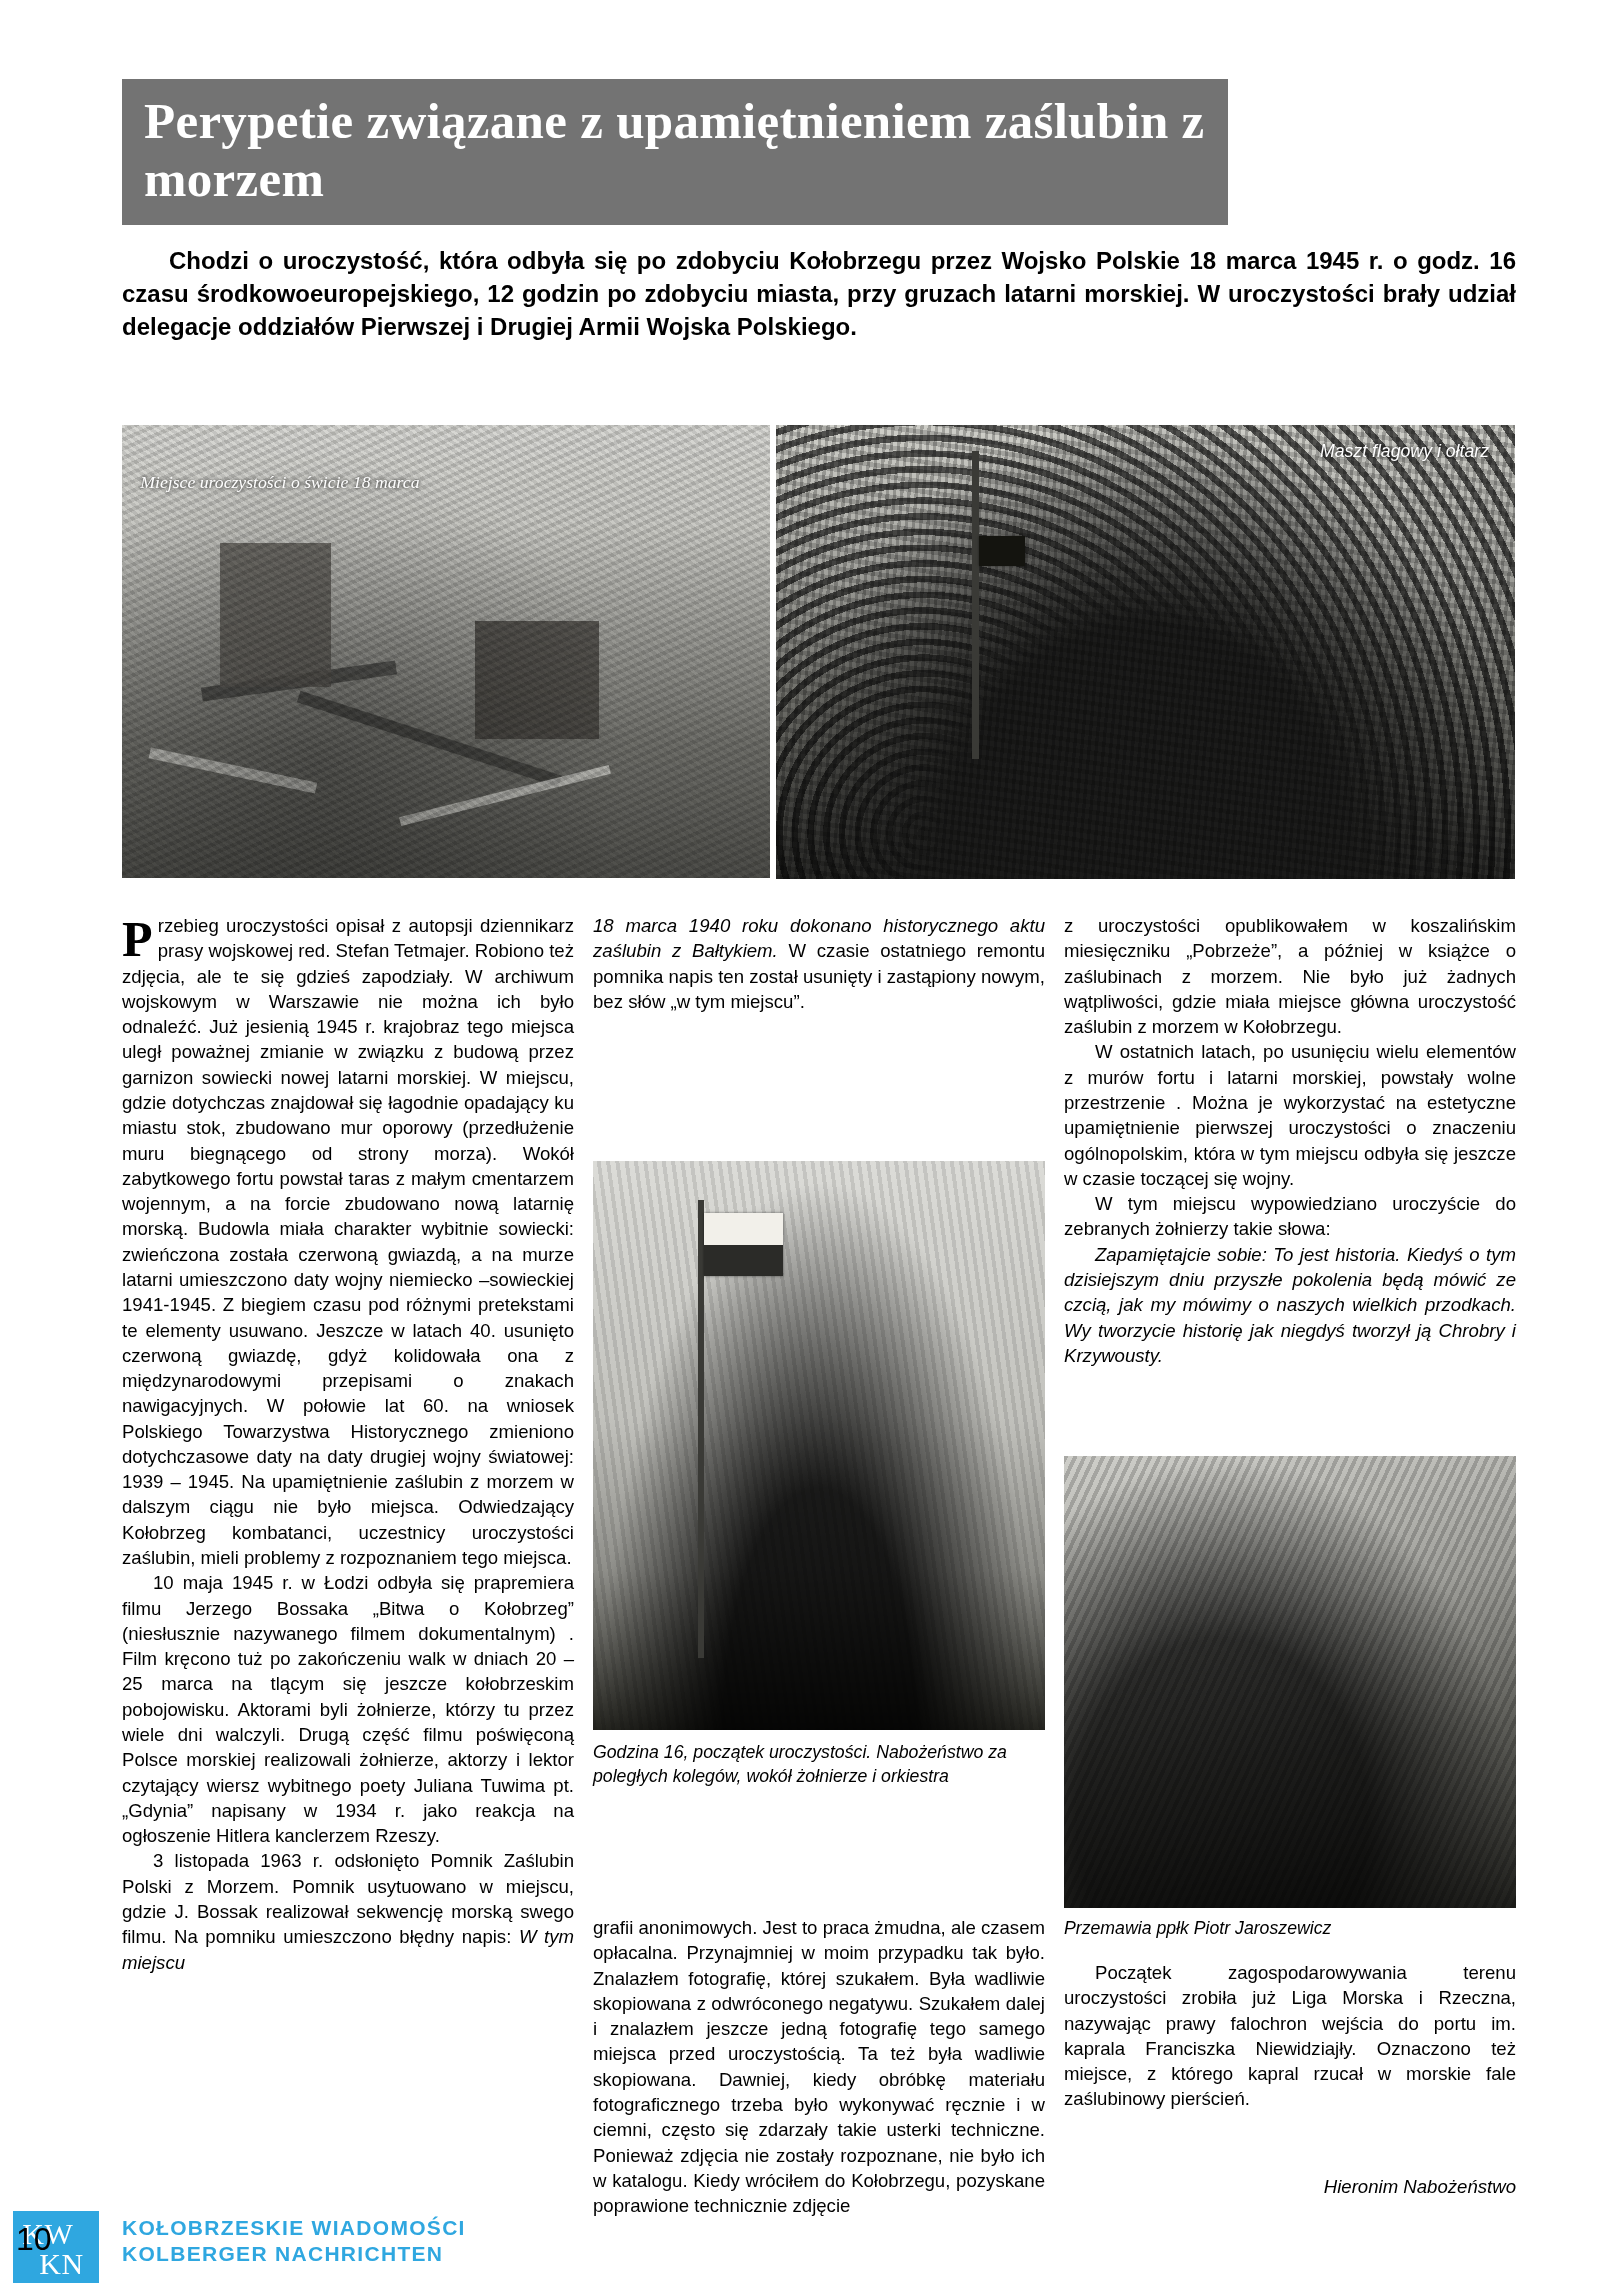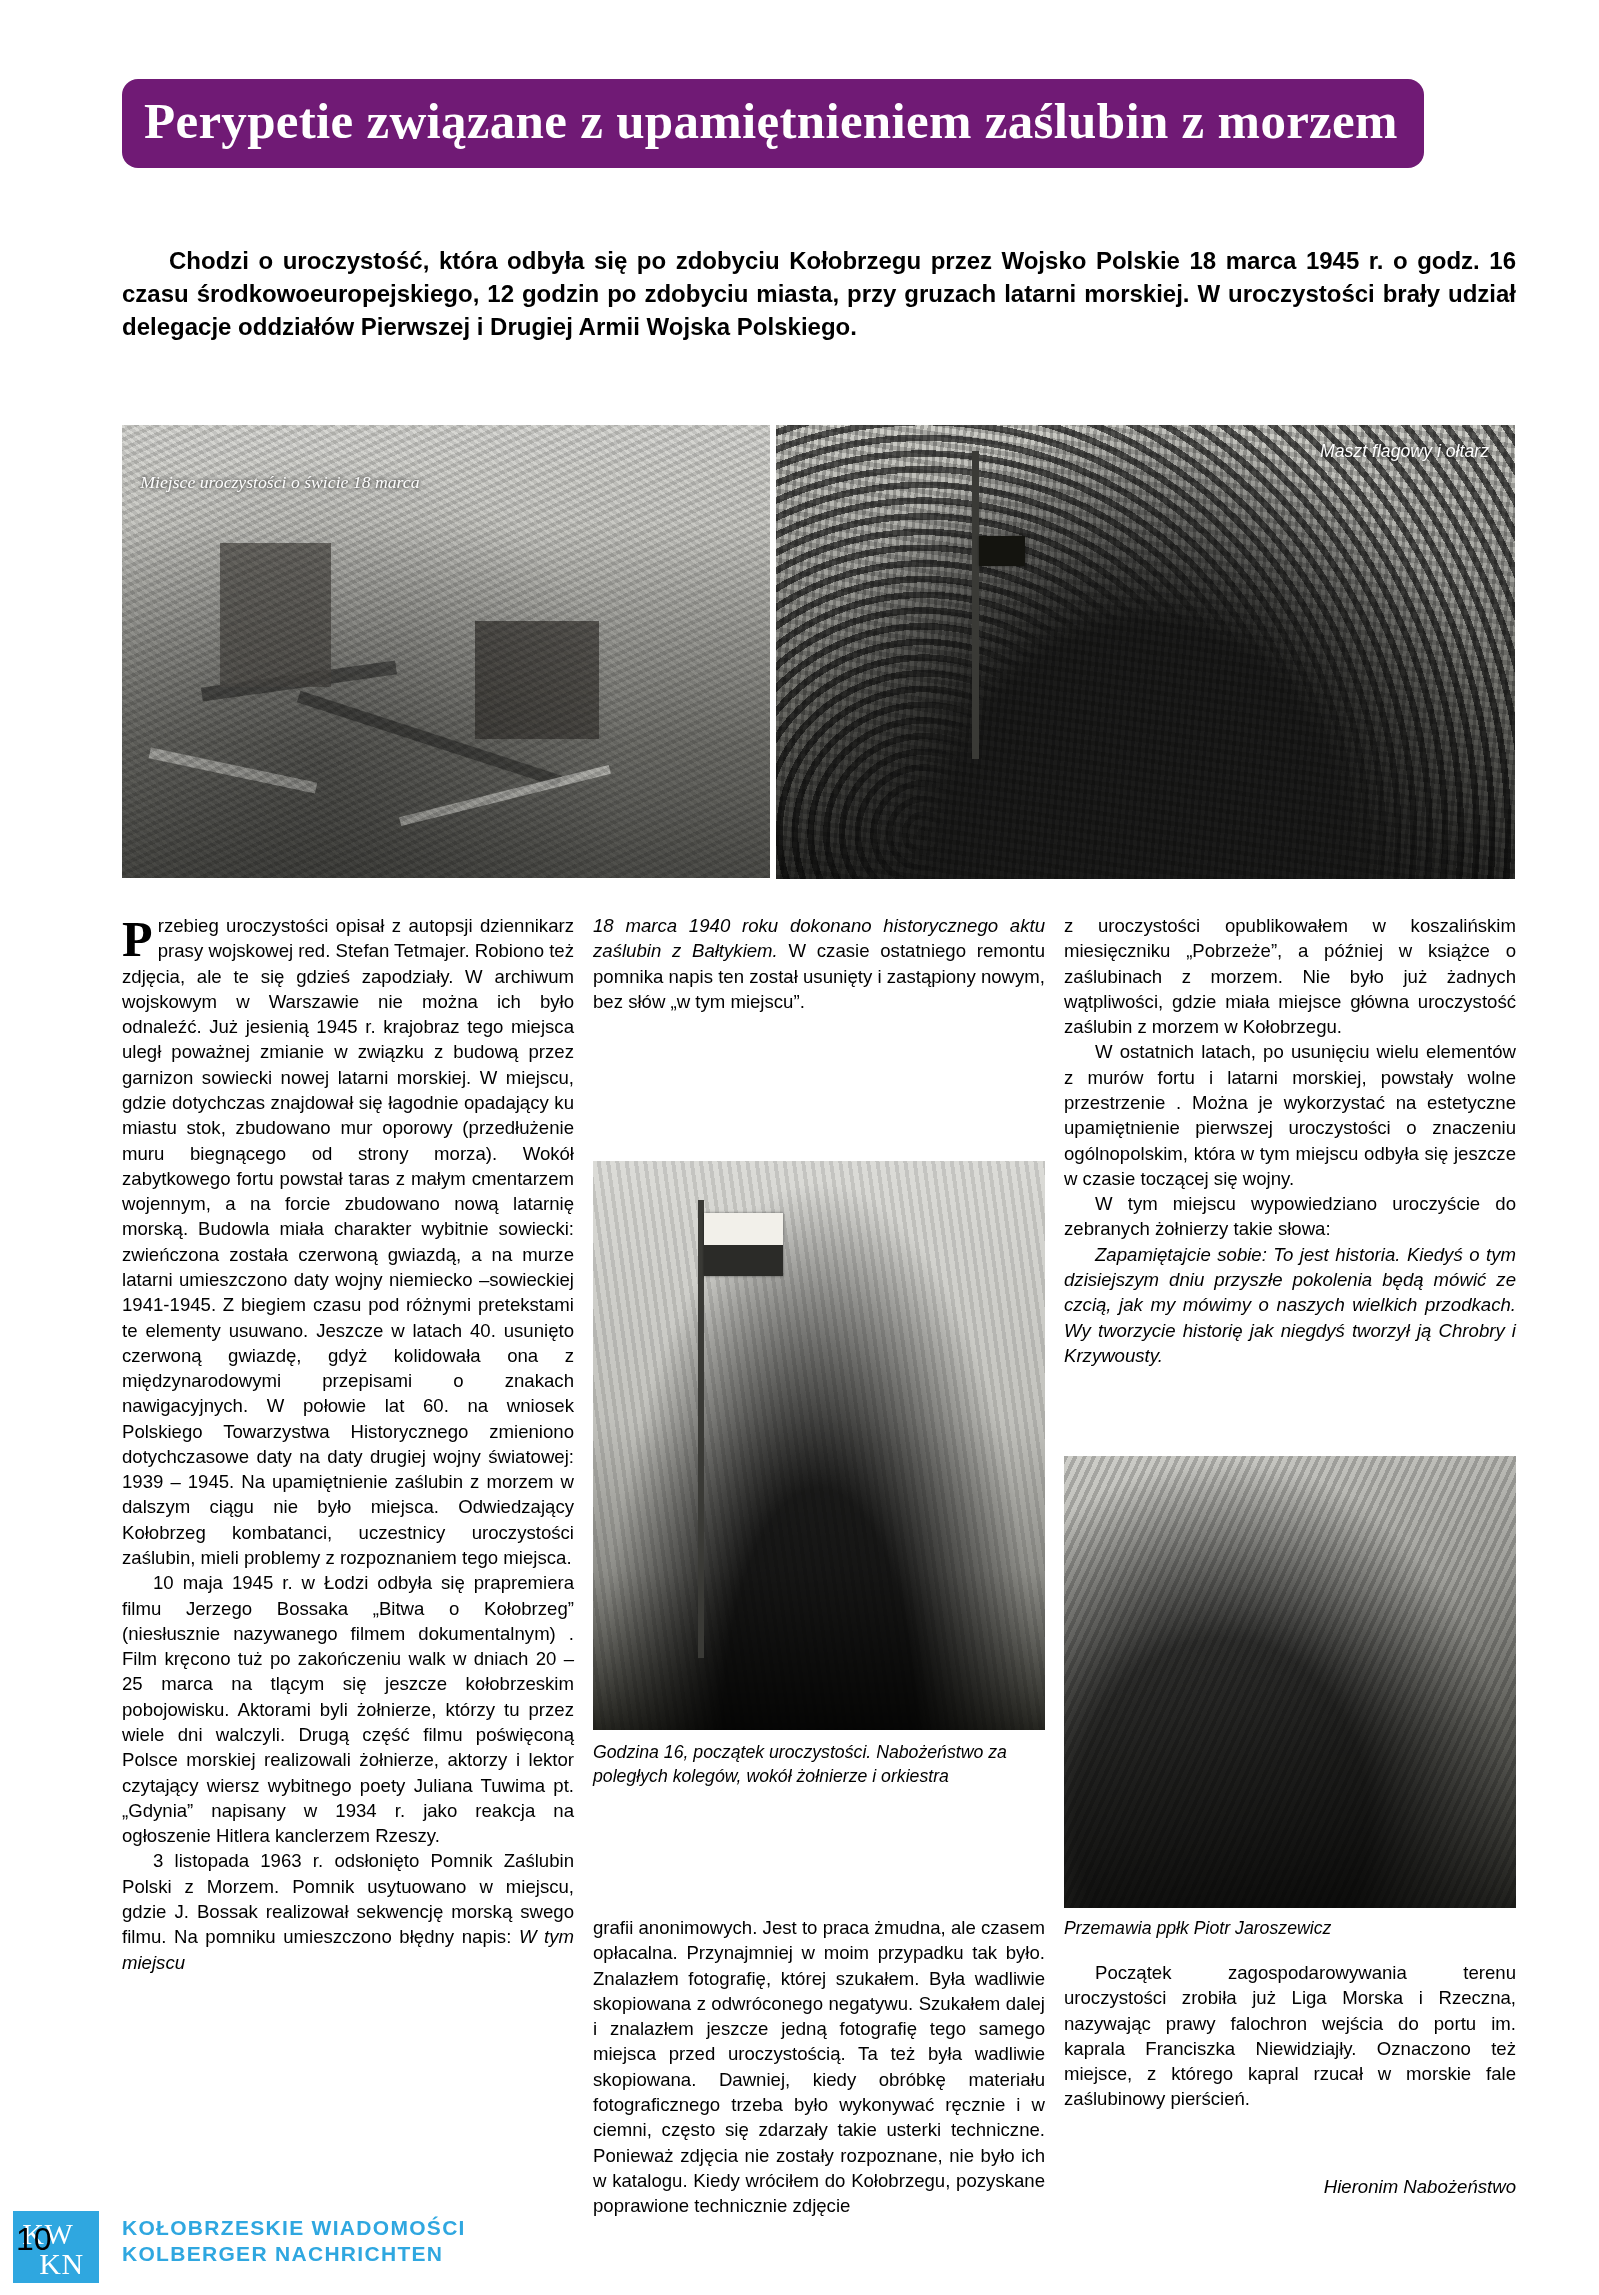--- a/index.html
+++ b/index.html
@@ -21,25 +21,24 @@
     height: 2295px;
     box-sizing: border-box;
     padding: 0;
   }
 
   
   .title-band {
     position: absolute;
     left: 122px;
     top: 79px;
-    width: 1302px;
-    background: #701a75;
+    width: 1106px;
+    background: #737373;
     padding: 14.4px 22px 17px 22px;
     box-sizing: border-box;
-    border-radius: 16px;
   }
   .title-band h1 {
     margin: 0;
     font-family: "Liberation Serif", serif;
     font-weight: bold;
     font-size: 51px;
     line-height: 1.12;
     color: #ffffff;
     letter-spacing: 0.3px;
   }

